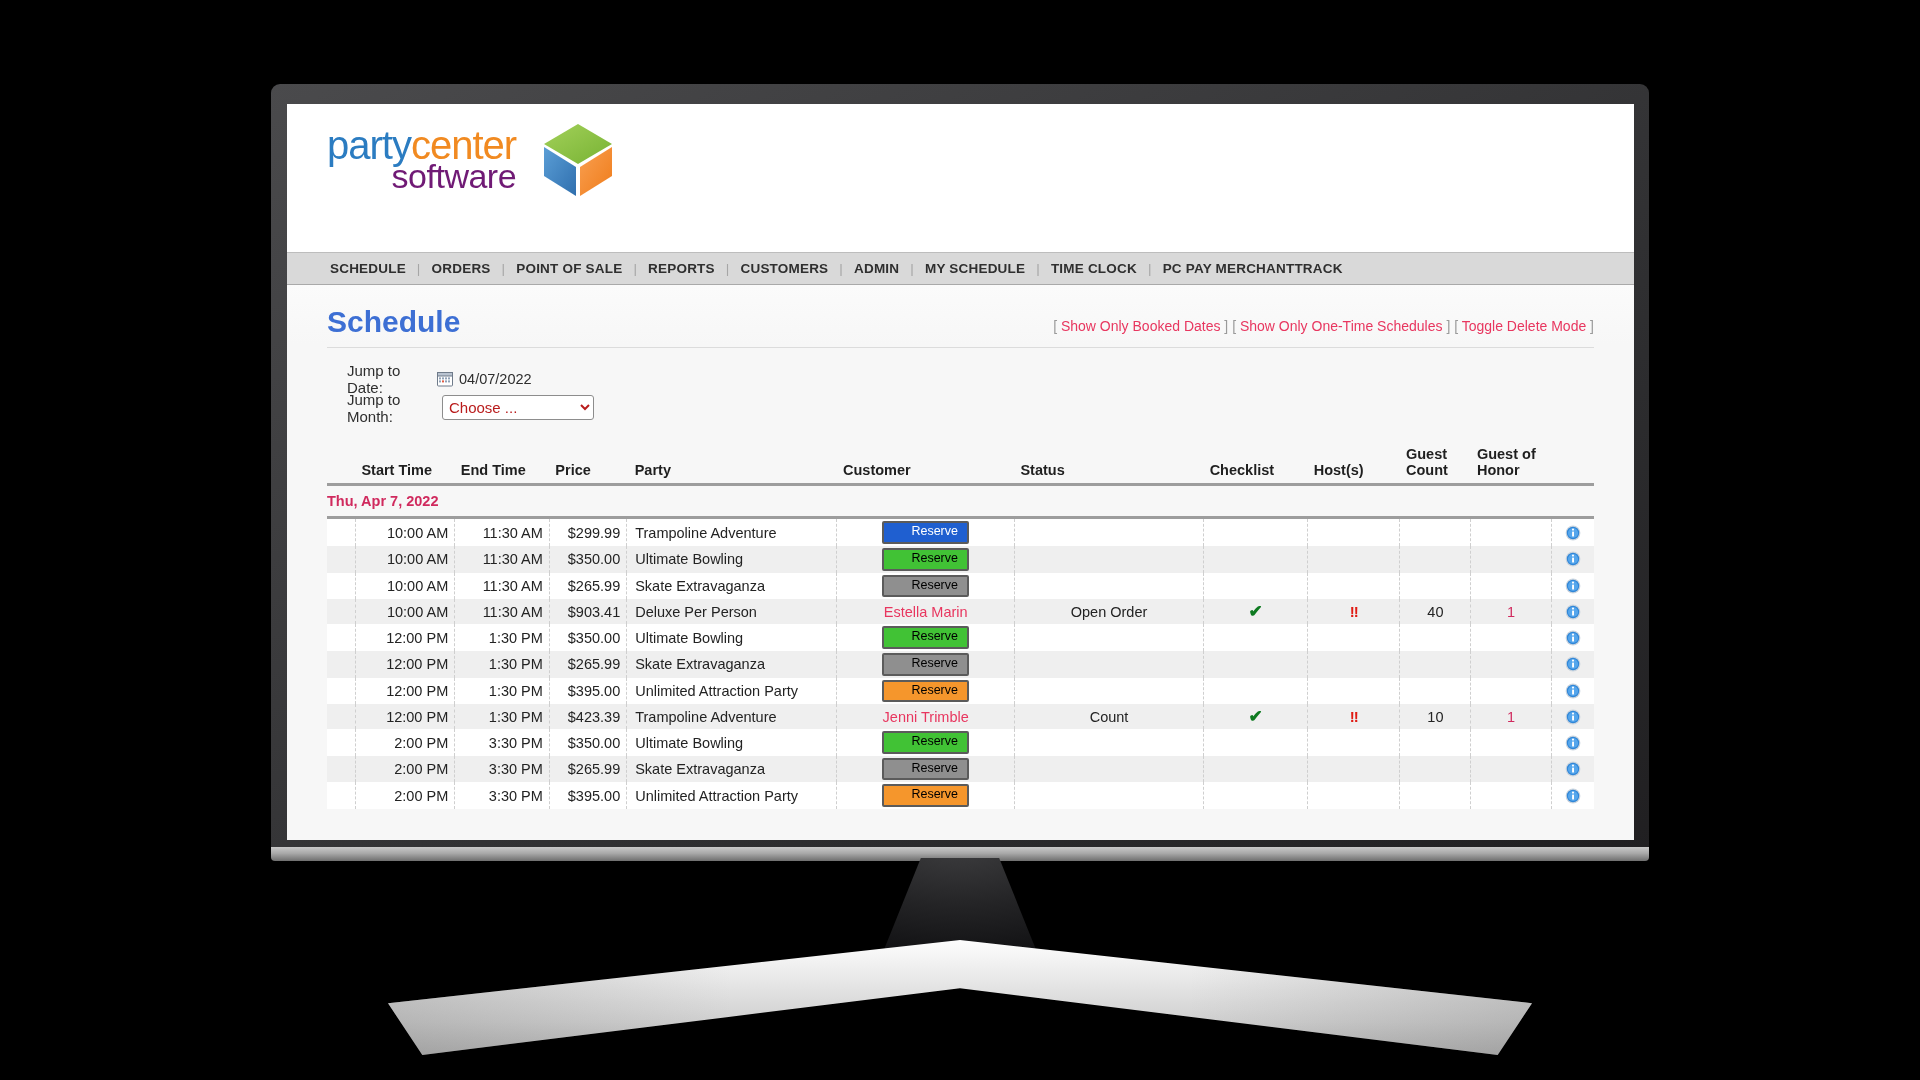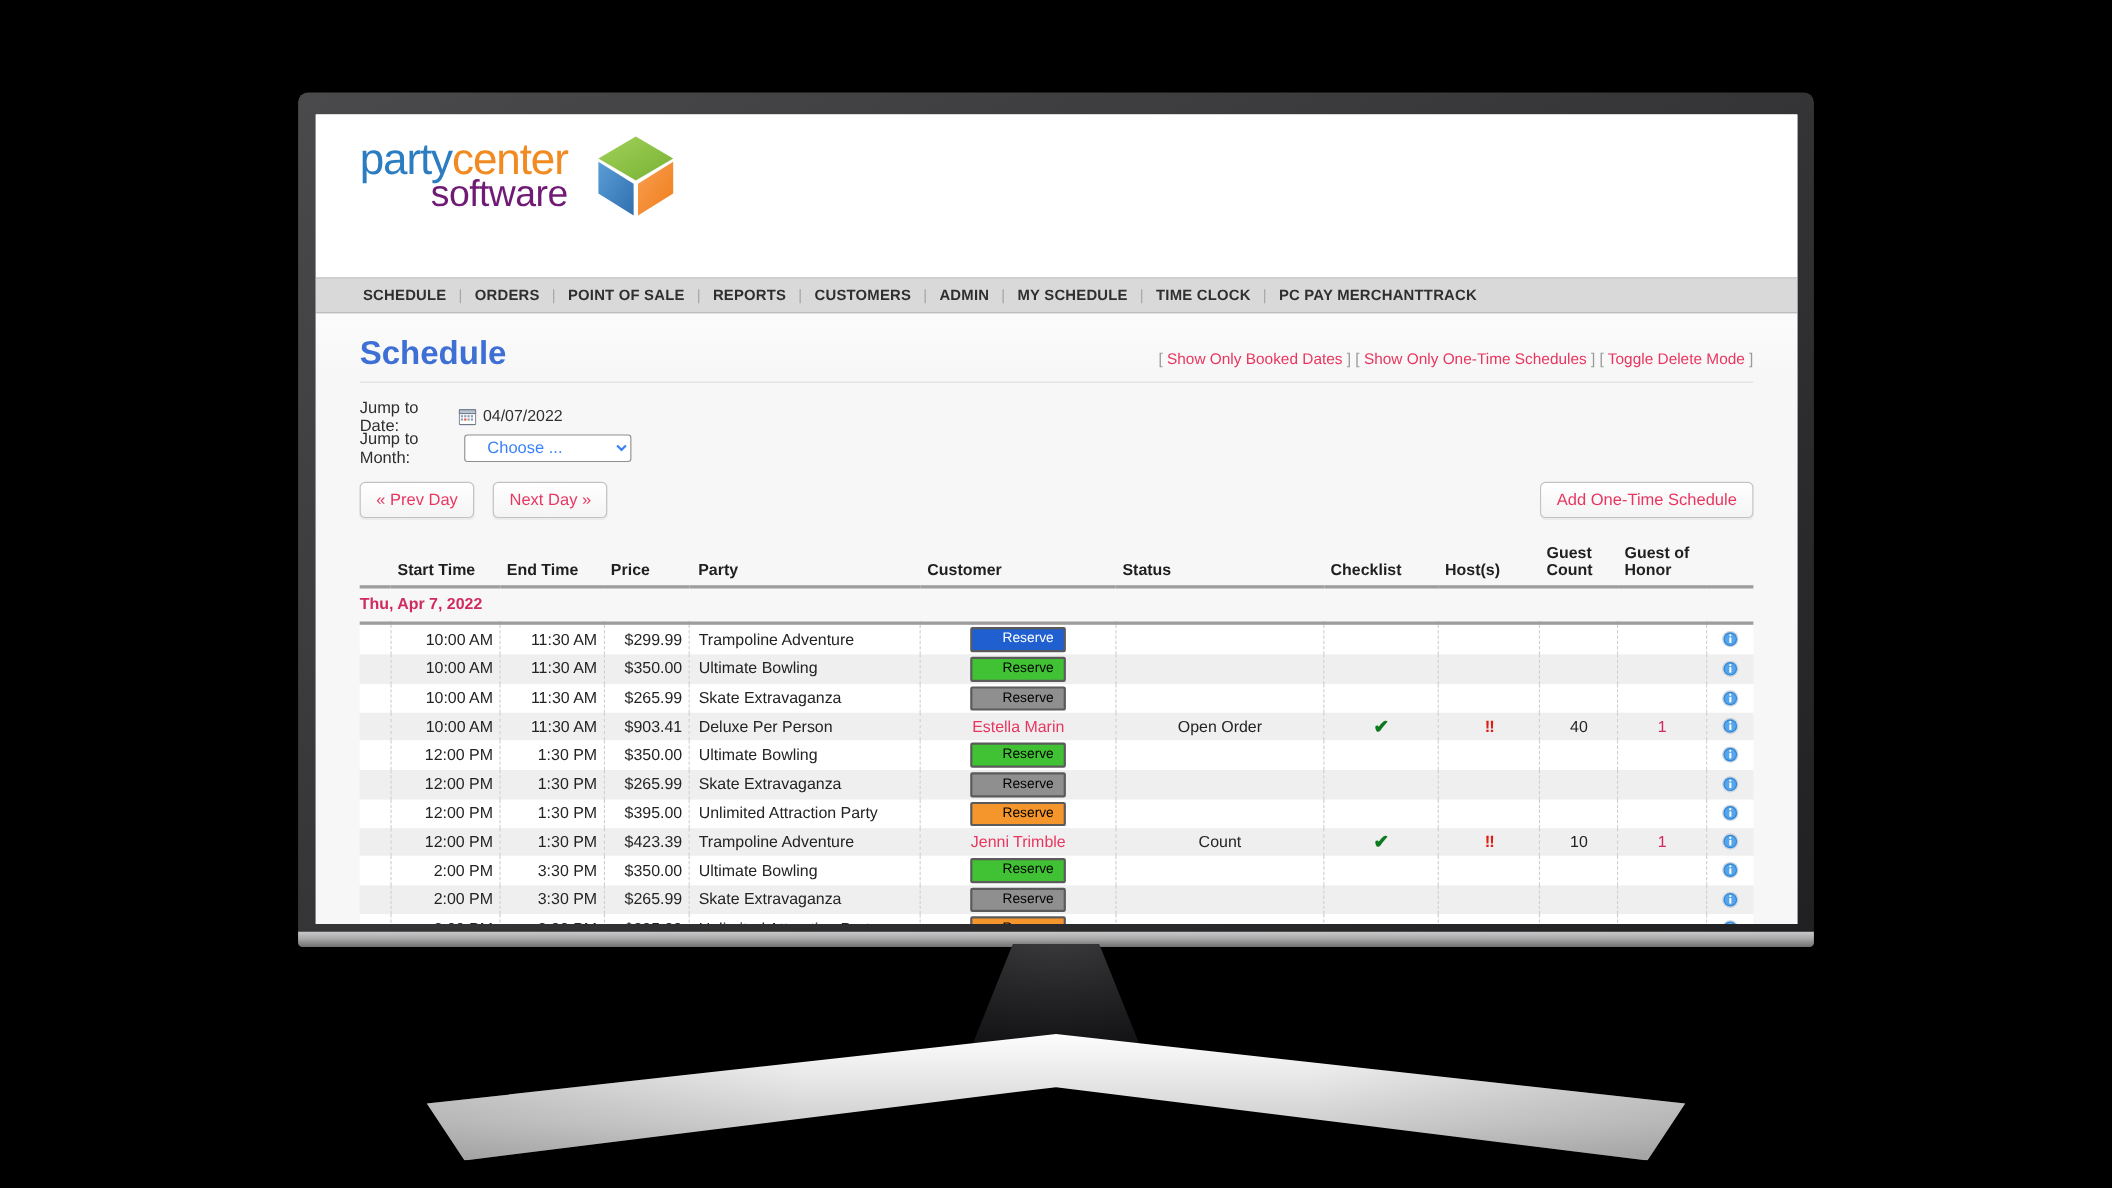--- a/index.html
+++ b/index.html
@@ -121,35 +121,35 @@
   .title-row { display: flex; align-items: flex-end; justify-content: space-between; }
   .page-title {
     font-size: 30px; color: #3d6fd4; font-weight: bold; line-height: 1;
     margin: 0;
   }
   .title-links { font-size: 14px; color: #d02a5e; padding-bottom: 3px; }
   .title-links .brk { color: #9a9a9a; }
   .title-links a { color: #e8365f; text-decoration: none; }
   hr.rule { border: 0; border-top: 1px solid #dcdcdc; margin: 10px 0 0 0; }
 
-  .jump-rows { margin-top: 16px; font-size: 15px; color: #2e2e2e; }
+  .jump-rows { margin-top: 16px; font-size: 15px; color: #2e2e2e; margin-left: 20px; }
   .jump-row { display: flex; align-items: center; height: 29px; }
   .jump-label { width: 90px; }
   .cal-icon { width: 16px; height: 16px; margin-right: 6px; }
   .jump-date-val { font-size: 14.5px; color: #2e2e2e; }
   select.month-select {
     margin-left: 5px;
     width: 152px; height: 25px;
     font-size: 15px;
     font-family: "Liberation Sans", sans-serif;
     border: 1px solid #8d8d8d;
     border-radius: 3px;
     background: #fff;
-    padding-left: 16px;
-    color: #3b82f6;
+    padding-left: 2px;
+    color: #b91c1c;
   }
 
   .btn-row { margin-top: 16px; display: flex; align-items: center; justify-content: space-between; }
   .btn-group { display: flex; gap: 17px; }
   .btn {
     background: linear-gradient(180deg,#ffffff 0%,#f4f4f4 100%);
     border: 1px solid #c2c2c2;
     border-radius: 5px;
     color: #e8365f;
     font-size: 15px;
@@ -292,27 +292,20 @@
               <rect x="5" y="9.4" width="2" height="2" fill="#e05a41"></rect>
             </svg>
             <span class="jump-date-val">04/07/2022</span>
           </div>
           <div class="jump-row">
             <span class="jump-label">Jump to Month:</span>
             <select class="month-select" id="month-select"><option>Choose ...</option></select>
           </div>
         </div>
 
-        <div class="btn-row">
-          <div class="btn-group">
-            <button class="btn">« Prev Day</button>
-            <button class="btn">Next Day »</button>
-          </div>
-          <button class="btn">Add One-Time Schedule</button>
-        </div>
 
         <table class="sched">
           <colgroup>
             <col style="width:24px">
               <col style="width:84px">
               <col style="width:80px">
             <col style="width:56px">
               <col style="width:168px">
               <col style="width:150px">
             <col style="width:160px">

